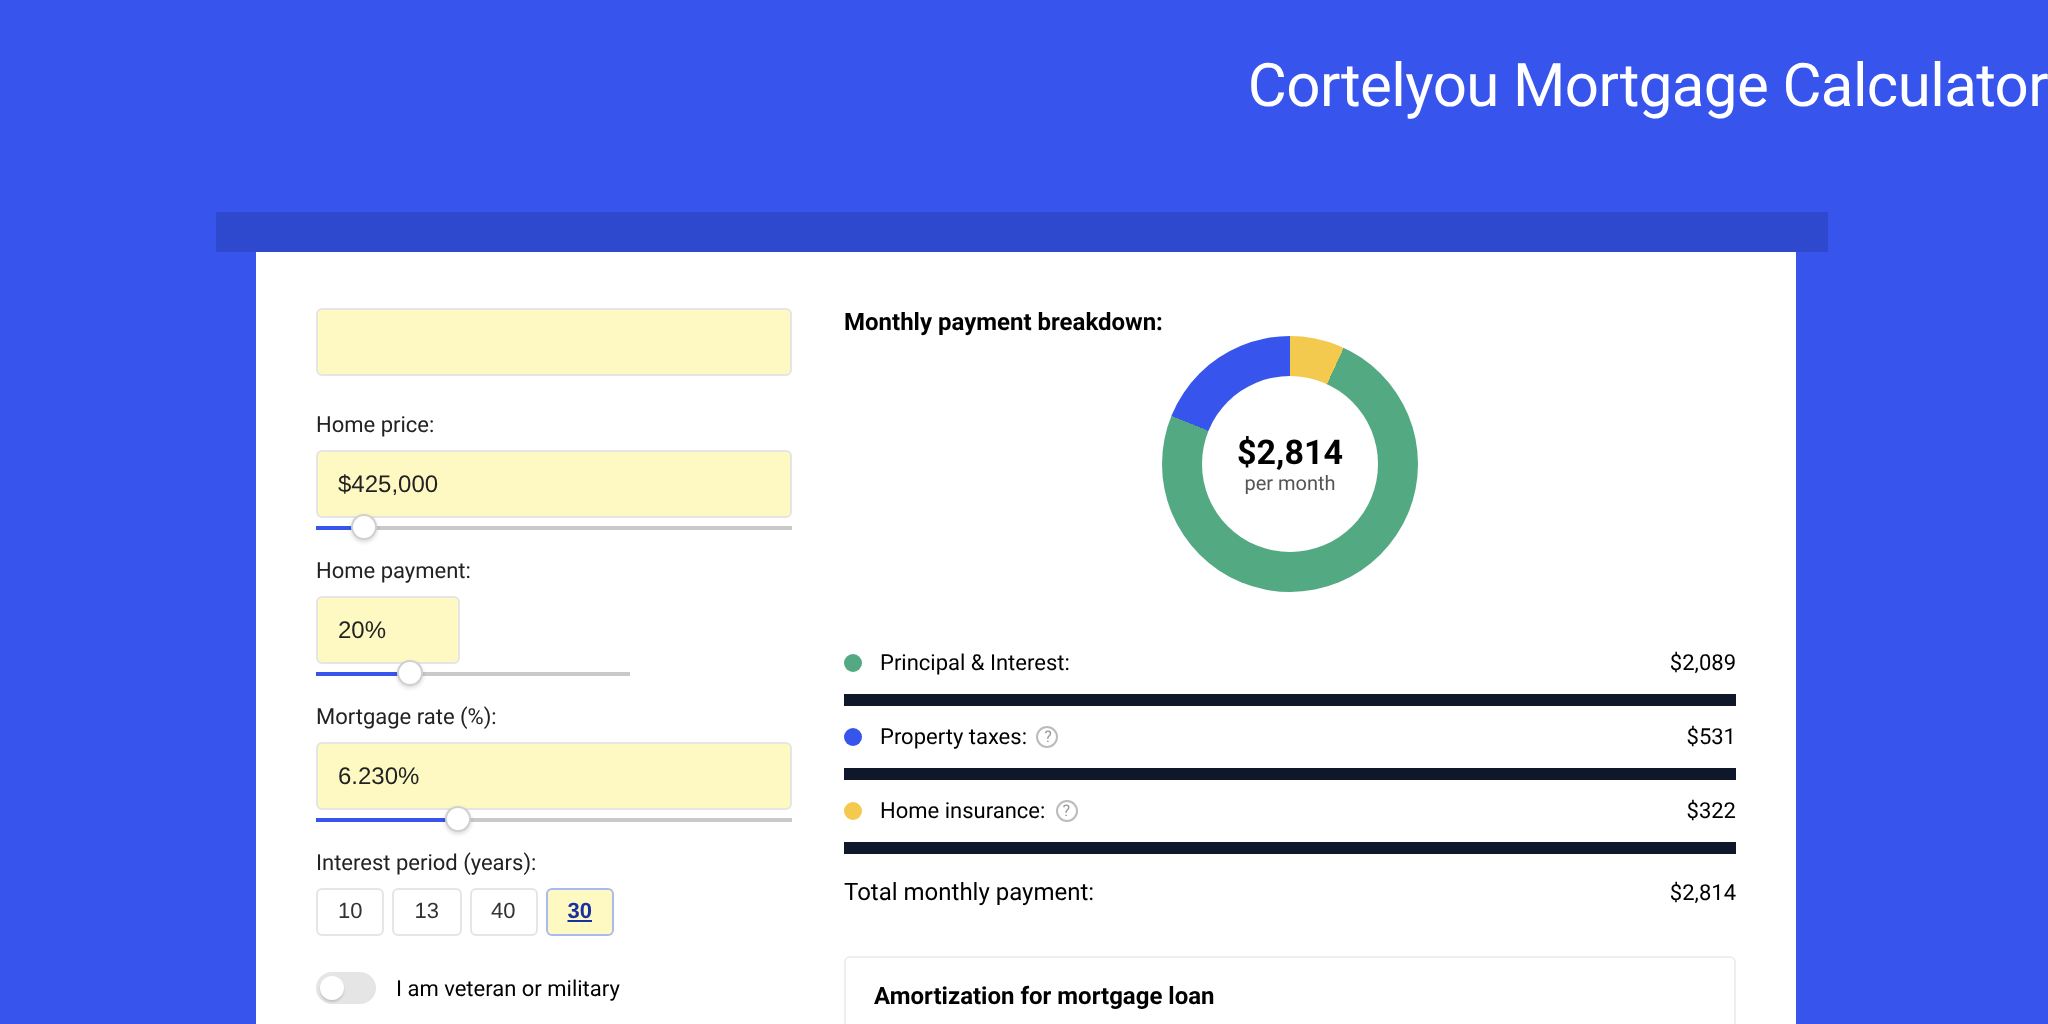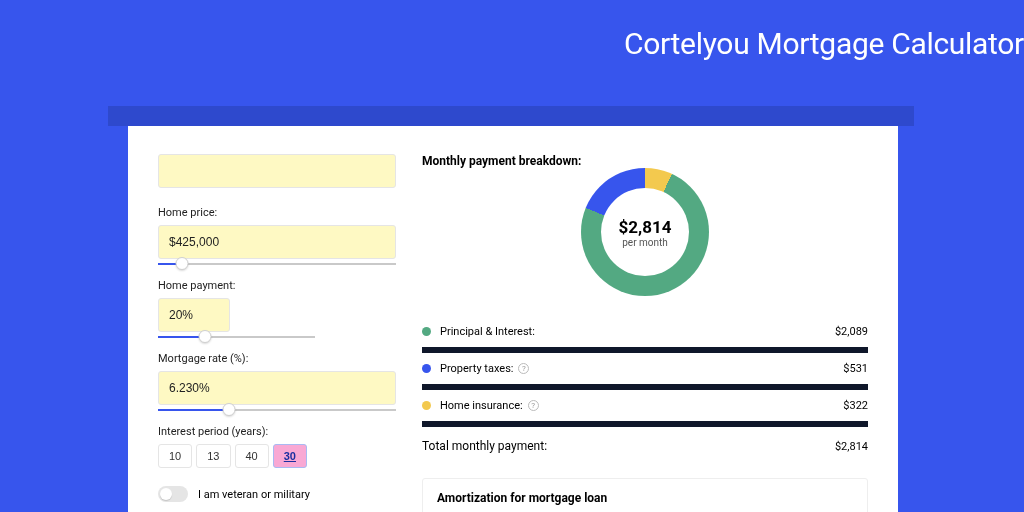--- a/index.html
+++ b/index.html
@@ -84,21 +84,21 @@
   .period-btn {
     font-size: 11px;
     padding: 5px 10px;
     border: 1px solid #e5e5e5;
     border-radius: 3px;
     background: #fff;
     color: #333;
     cursor: pointer;
   }
   .period-btn.selected {
-    background: #f9a8d4;
+    background: #fef9c3;
     border-color: #a9b9f2;
     color: #1a2fa0;
     font-weight: 600;
     text-decoration: underline;
   }
 
   .toggle-row {
     display: flex;
     align-items: center;
     gap: 10px;

